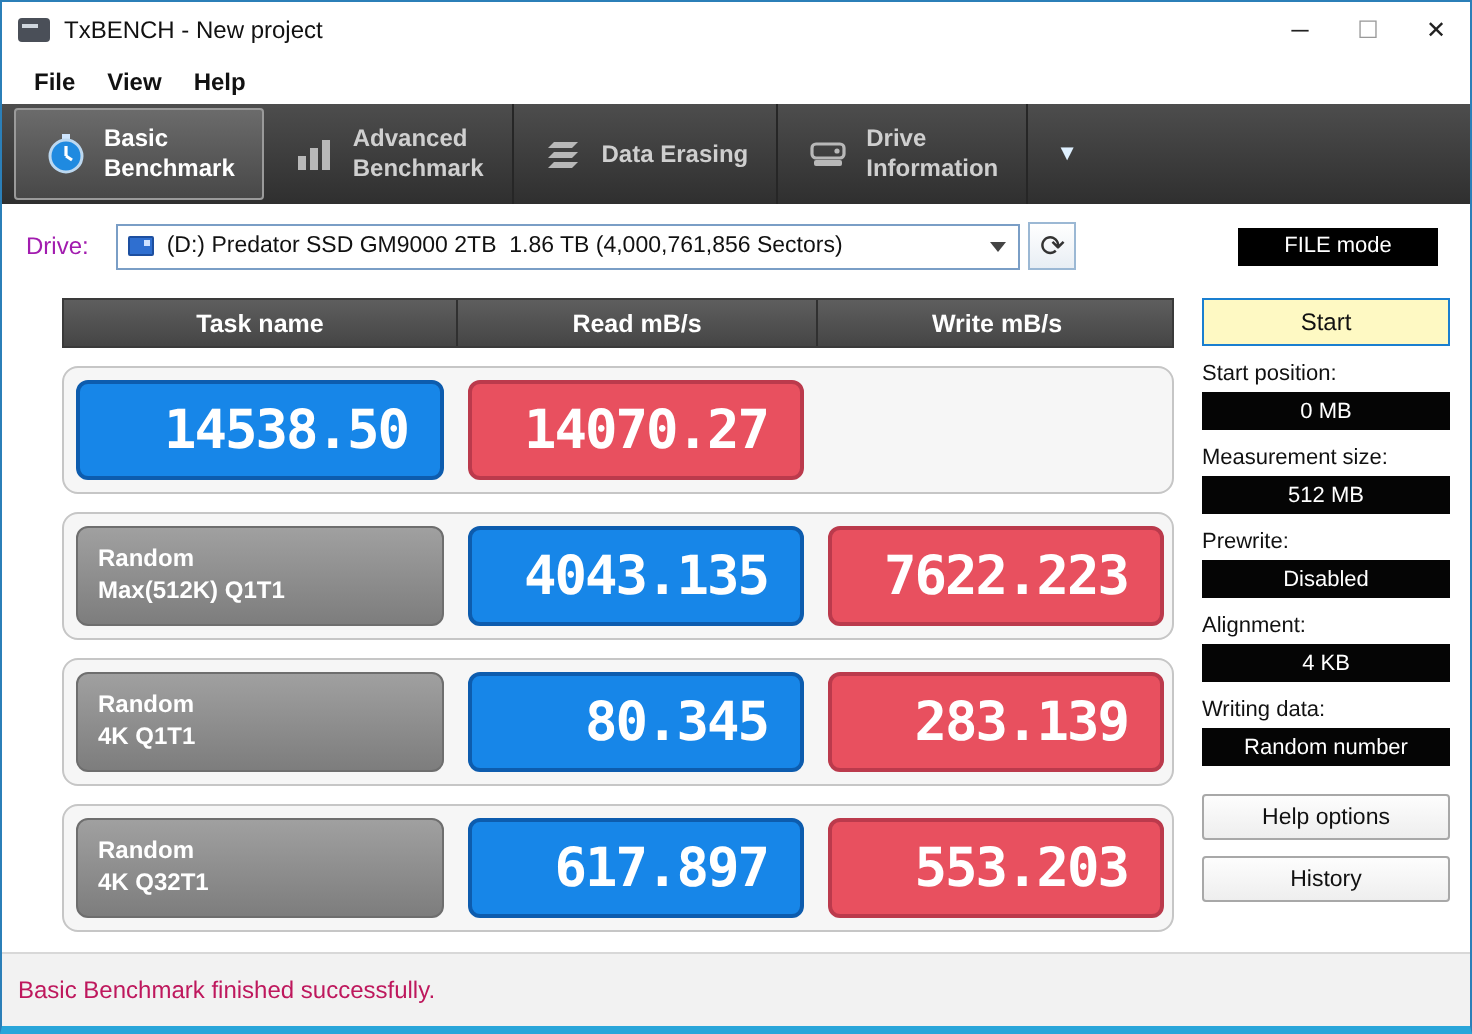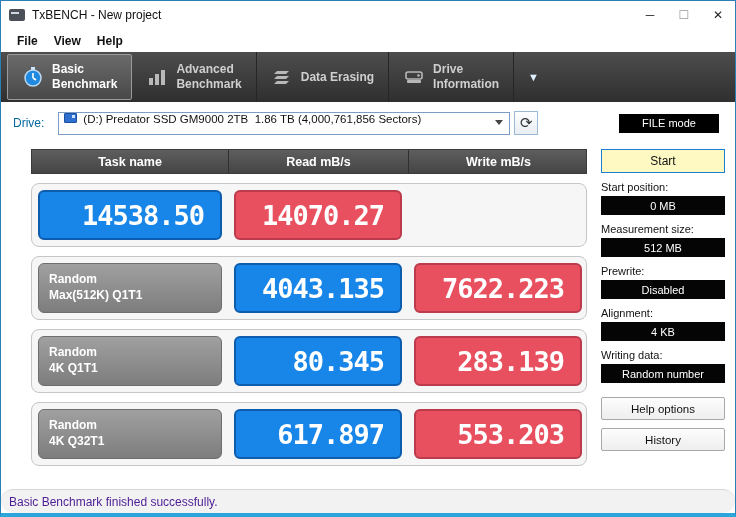--- a/index.html
+++ b/index.html
@@ -32,23 +32,23 @@
   .tab.selected { background: linear-gradient(#6b6b6b, #484848); border: 1px solid #9a9a9a; margin: 2px 0 2px 2px; border-radius: 2px; }
   .tab-label { display: flex; flex-direction: column; justify-content: center; font-size: 12px; font-weight: bold; color: #cfcfcf; line-height: 1.25; }
   .tab.selected .tab-label { color: #ffffff; }
   .tab-icon { width: 22px; height: 22px; display: flex; align-items: center; justify-content: center; flex: none; }
   .tab-overflow { color: #dff0ff; font-size: 11px; align-self: center; margin-left: 14px; }
 
   
   .content { flex: 1; background: #ffffff; display: flex; flex-direction: column; position: relative; }
 
   .drive-row { display: flex; align-items: center; padding: 9px 10px 6px 12px; }
-  .drive-label { font-size: 12px; color: #0369a1; margin-right: 14px; }
+  .drive-label { font-size: 12px; color: #a21caf; margin-right: 14px; }
   .drive-select { width: 452px; height: 23px; border: 1px solid #7a9ec6; background: #ffffff;
-    display: flex; align-items: flex-start; padding: 0 2px 0 5px; position: relative; }
+    display: flex; align-items: center; padding: 0 2px 0 5px; position: relative; }
   .drive-chip { width: 13px; height: 10px; background: #2f6fd0; border: 1px solid #1d4fa0; border-radius: 1px; position: relative; margin-right: 6px; flex: none; }
   .drive-chip::after { content:""; position: absolute; right: 1px; top: 1px; width: 3px; height: 3px; background: #cfe2ff; }
   .drive-value { font-size: 11.5px; color: #111; white-space: pre; overflow: hidden; flex: 1; }
   .drive-dd { width: 16px; height: 19px; display: flex; align-items: center; justify-content: center; flex: none; }
   .drive-dd::after { content: ""; border-left: 4px solid transparent; border-right: 4px solid transparent; border-top: 5px solid #444; }
   .refresh-btn { width: 24px; height: 24px; margin-left: 4px; border: 1px solid #9bb8d4; background: linear-gradient(#ffffff,#e8eef4);
     display: flex; align-items: center; justify-content: center; font-size: 15px; color: #333; }
   .file-mode { margin-left: auto; margin-right: 6px; width: 100px; height: 19px; background: #000000; color: #ffffff;
     display: flex; align-items: center; justify-content: center; font-size: 11px; }
 
@@ -78,22 +78,22 @@
     font-size: 12px; color: #111; display: flex; align-items: center; justify-content: center; margin-bottom: 4px; }
   .sb-label { font-size: 11px; color: #111; margin: 8px 0 3px 0; }
   .sb-field { width: 100%; height: 19px; background: #050505; color: #ffffff; font-size: 11px;
     display: flex; align-items: center; justify-content: center; }
   .sb-btn { width: 100%; height: 23px; margin-top: 8px; border: 1px solid #a8a8a8; border-radius: 2px;
     background: linear-gradient(#fdfdfd, #eeeeee); font-size: 11.5px; color: #111;
     display: flex; align-items: center; justify-content: center; }
   .sb-btn.first { margin-top: 14px; }
 
   
-  .statusbar { height: 24px; flex: none; background: #f2f2f2; border-top: 1px solid #d8d8d8;
-    display: flex; align-items: center; padding-left: 8px; font-size: 12px; color: #4c1d95; border-radius: 12px; }
+  .statusbar { height: 37px; flex: none; background: #f2f2f2; border-top: 1px solid #d8d8d8;
+    display: flex; align-items: center; padding-left: 8px; font-size: 12px; color: #be185d; }
 </style>
 </head>
 <body>
 
 <div class="window">
 
   <div class="titlebar">
     <span class="app-icon"></span>
     <span class="win-title">TxBENCH - New project</span>
     <span class="win-controls">

